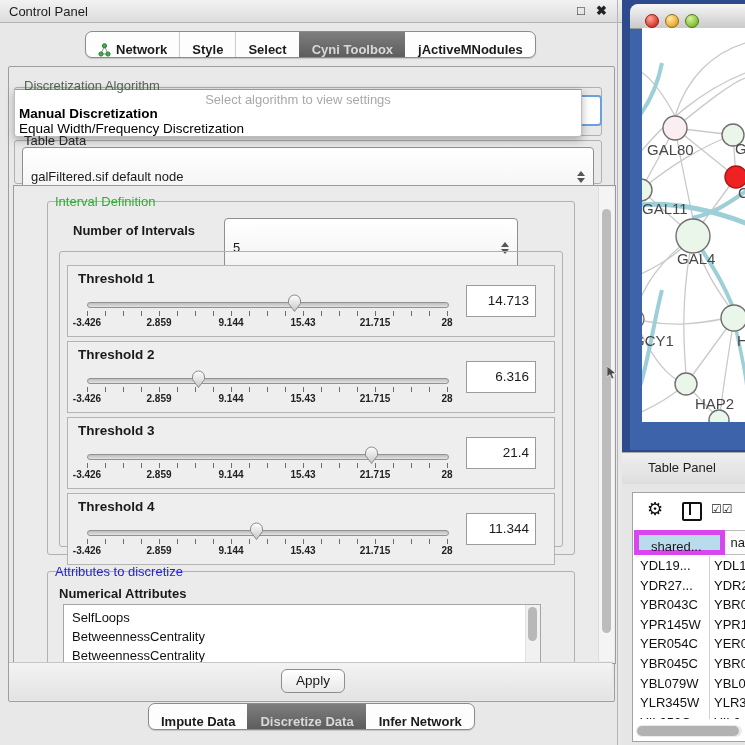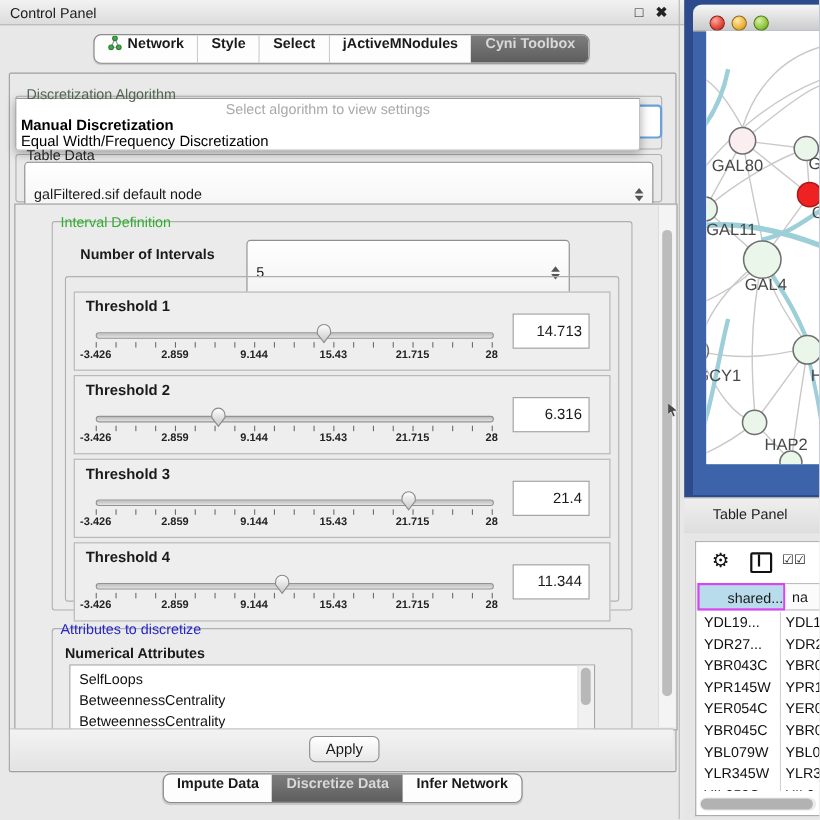--- a/index.html
+++ b/index.html
@@ -12,21 +12,21 @@
             border-bottom:1px solid #b2b2b2;}
   .titlebar .title{position:absolute;left:9px;top:4px;font-size:13px;color:#1c1c1c;}
   .winbtn{position:absolute;top:3px;font-size:13px;color:#222;cursor:default;}
   .panel-outer{left:8px;top:66px;width:605px;height:634px;border:1px solid #9e9e9e;
                border-radius:2px;background:#e9e9e9;}
   .rightline{left:617px;top:0;width:1px;height:745px;background:#b5b5b5;}
 
   
   .segbar{display:flex;height:25px;background:#fdfdfd;border:1px solid #8b8b8b;border-radius:7px;
           overflow:hidden;box-shadow:0 1px 1px rgba(0,0,0,.15);}
-  .seg{display:flex;align-items:flex-start;gap:5px;padding:0 12px;font-size:13px;font-weight:bold;
+  .seg{display:flex;align-items:flex-end;gap:5px;padding:0 12px;font-size:13px;font-weight:bold;
        color:#1a1a1a;border-left:1px solid #cccccc;white-space:nowrap;}
   .seg:first-child{border-left:none;}
   .seg.sel{background:linear-gradient(#7e7e7e,#5d5d5d);color:#d9d9d9;border-left-color:transparent;}
   .seg.sel + .seg{border-left-color:transparent;}
 
   
   .group{border:1px solid #b0b0b0;border-radius:3px;background:transparent;}
   .legend{position:absolute;font-size:13px;padding:0 2px;z-index:6;background:transparent;white-space:nowrap;}
   .legend.green{color:#2fae2f;}
   .legend.blue{color:#2525c8;}
@@ -97,21 +97,21 @@
           border-top:1px solid #a8a8a8;border-bottom:1px solid #bdbdbd;}
   .tp-bar .t{position:absolute;left:26px;top:7px;font-size:13px;color:#1c1c1c;}
   .tp-body{left:622px;top:484px;width:123px;height:261px;background:#e6e6e6;}
   .tp-widget{left:632px;top:492px;width:114px;height:248px;background:#ffffff;border:1px solid #a3a3a3;border-right:none;}
   .tp-toolbar{position:absolute;left:0;top:0;width:100%;height:36px;background:#fff;}
   .gear{position:absolute;left:14px;top:5px;font-size:18px;color:#111;}
   .colicon{position:absolute;left:49px;top:9px;width:16px;height:15px;border:2px solid #111;border-radius:2px;}
   .colicon::after{content:"";position:absolute;left:5px;top:0;width:2px;height:11px;background:#111;}
   .cbicons{position:absolute;left:78px;top:9px;font-size:12px;color:#222;letter-spacing:0px;}
   .tp-header{position:absolute;left:1px;top:37px;width:112px;height:25px;display:flex;font-size:13px;}
-  .tp-header .h1{width:76px;background:#b9dcec;border:2px solid #d946ef;text-align:right;line-height:23px;}
+  .tp-header .h1{width:76px;background:#b9dcec;border:5px solid #d946ef;text-align:left;line-height:23px;padding-left:12px;}
   .tp-header .h2{flex:1;background:#fbfbfb;border:1px solid #bdbdbd;border-left:none;line-height:23px;padding-left:6px;}
   .tp-rows{position:absolute;left:1px;top:63px;width:112px;height:163px;overflow:hidden;background:#fff;}
   .tp-row{display:flex;height:19.6px;font-size:13px;line-height:19.6px;color:#111;}
   .tp-row .c1{width:76px;padding-left:6px;border-right:1px solid #d0d0d0;box-sizing:border-box;white-space:nowrap;overflow:hidden;}
   .tp-row .c2{flex:1;padding-left:4px;white-space:nowrap;overflow:hidden;}
   .hscroll{position:absolute;left:3px;top:232px;width:106px;height:12px;background:#ebebeb;border-radius:6px;}
   .hscroll .thumb{position:absolute;left:1px;top:1px;width:102px;height:10px;background:#b2b2b2;border-radius:5px;}
 
   .cursor{left:607px;top:366px;z-index:9;}
   svg text{font-family:"Liberation Sans",sans-serif;}
@@ -138,25 +138,25 @@
           </svg>
         </span>
         <span>Network</span>
       </div>
       <div class="seg">
         <span>Style</span>
       </div>
       <div class="seg">
         <span>Select</span>
       </div>
+      <div class="seg sel">
+        <span>Cyni Toolbox</span>
+      </div>
       <div class="seg">
         <span>jActiveMNodules</span>
-      </div>
-      <div class="seg sel">
-        <span>Cyni Toolbox</span>
       </div>
     </div>
 
   <div class="abs panel-outer"></div>
 
   <div class="abs group" style="left:14px;top:87px;width:586px;height:47px"></div>
   <div class="abs legend dark" style="left:22px;top:78px">Discretization Algorithm</div>
   <div class="abs combo-fragment"></div>
 
   <div class="abs popup">

